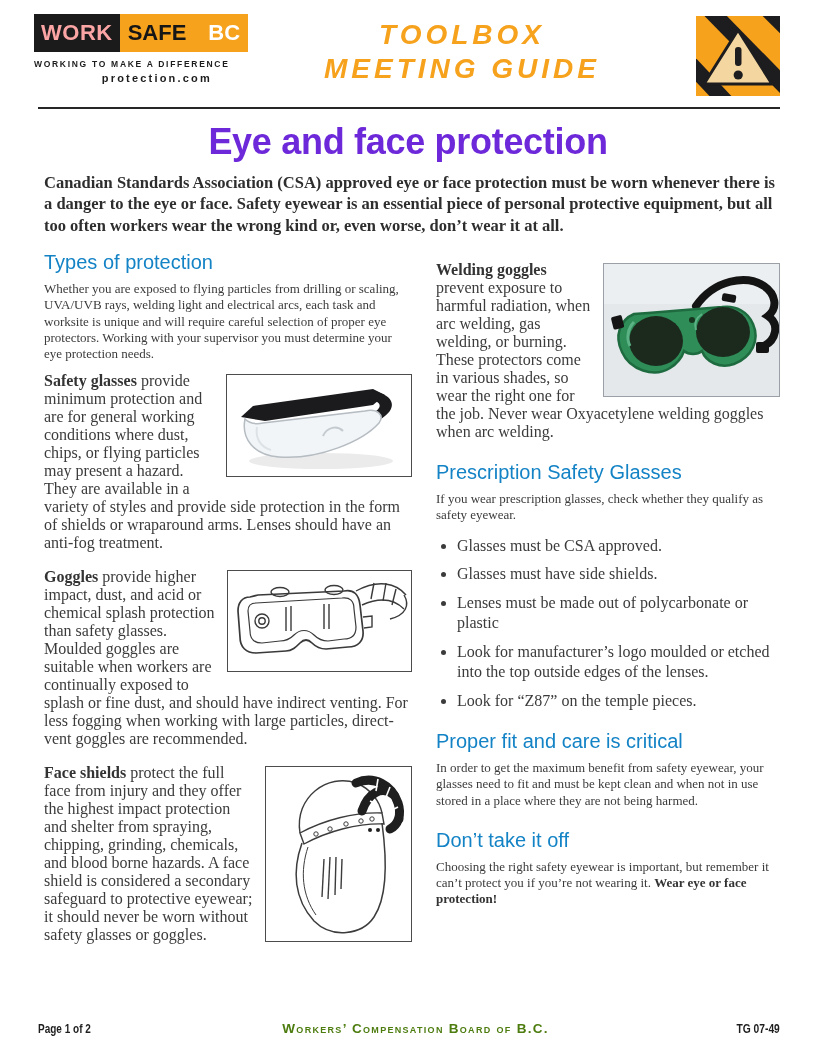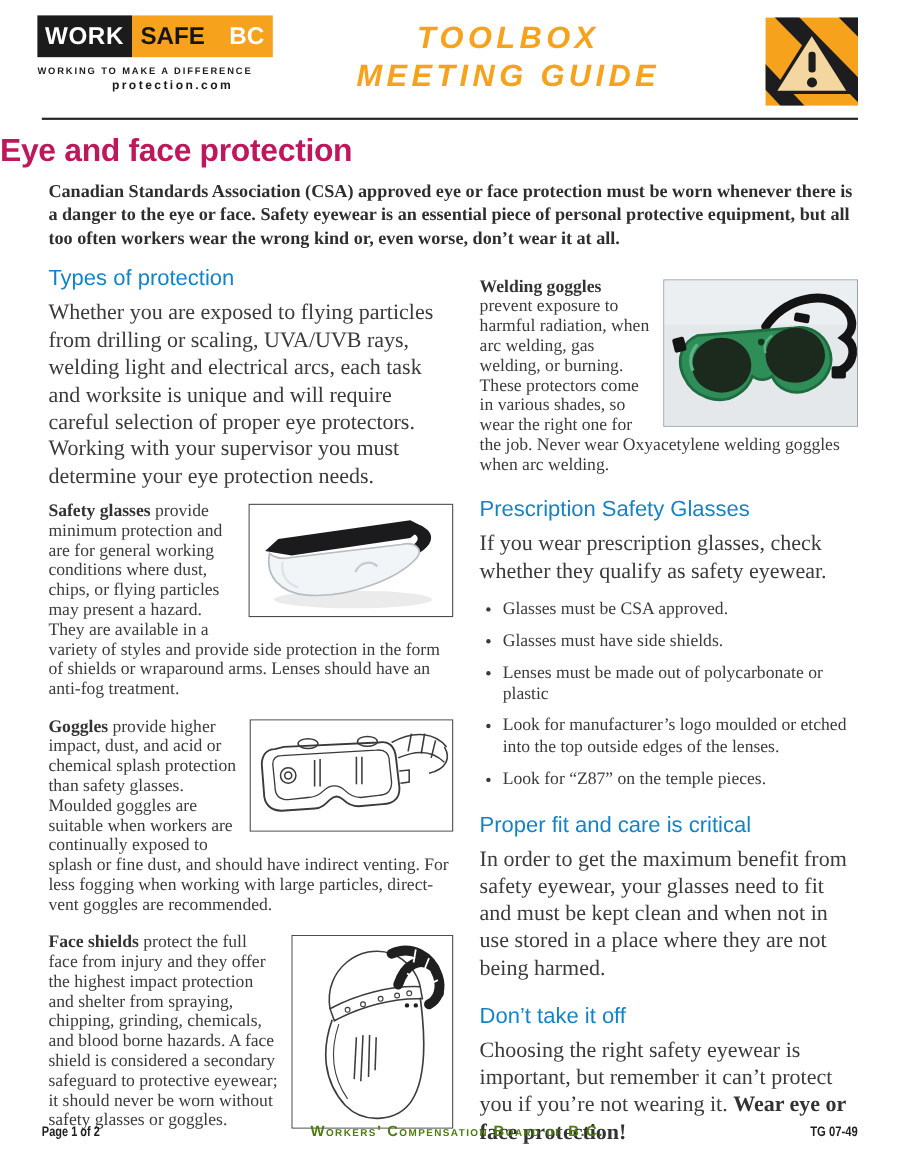--- a/index.html
+++ b/index.html
@@ -6,21 +6,21 @@
   .page {
     position:relative; width:816px; height:1056px; margin:0 auto;
     background:#ffffff; overflow:hidden;
     font-family:"Liberation Serif", serif; color:#3b3b3b;
   }
   
   .header { display:flex; align-items:flex-start; padding:14px 34px 0 34px; }
   .logo-block { width:196px; flex:none; }
   .logo-bar { display:flex; height:38px; width:178px; }
   .logo-work {
-    background:#1b1b1b; color:#ffffff; font-family:"Liberation Sans", sans-serif;
+    background:#1b1b1b; color:#fca5a5; font-family:"Liberation Sans", sans-serif;
     font-weight:bold; font-size:22px; display:flex; align-items:center;
     padding:0 7px; letter-spacing:.5px;
   }
   .logo-right {
     background:#F6A21D; display:flex; align-items:center; gap:22px;
     padding:0 8px; font-family:"Liberation Sans", sans-serif;
     font-weight:bold; font-size:22px;
   }
   .logo-safe { color:#161616; }
   .logo-bc   { color:#ffffff; }
@@ -34,37 +34,37 @@
   }
   .header-title {
     flex:1; text-align:center; font-family:"Liberation Sans", sans-serif;
     font-weight:bold; font-style:italic; color:#F6A21D;
     font-size:28px; letter-spacing:4px; line-height:1.22; padding-top:4px;
   }
   .warning-box { width:88px; height:84px; flex:none; }
   .rule { border-top:2.5px solid #262626; margin:9px 36px 0 38px; }
   
   h1.page-title {
-    text-align:left; font-family:"Liberation Sans", sans-serif; font-weight:bold;
-    color:#be185d; font-size:29px; margin:12px 0 9px; letter-spacing:-0.3px;
+    text-align:center; font-family:"Liberation Sans", sans-serif; font-weight:bold;
+    color:#6d28d9; font-size:36px; margin:12px 0 9px; letter-spacing:-0.3px;
   }
   .intro {
     margin:0 36px 0 44px; font-weight:bold; font-size:16.5px;
     line-height:1.3; color:#2e2e2e;
   }
   
   .columns { display:flex; gap:24px; margin:15px 36px 0 44px; }
   .col-left  { width:368px; flex:none; }
   .col-right { flex:1; min-width:0; }
   h2.sec {
     font-family:"Liberation Sans", sans-serif; font-weight:normal;
     color:#1383C6; font-size:20px; margin:20px 0 7px; letter-spacing:0;
   }
   h2.sec.first { margin-top:0; }
-  p.body { font-size:20px; line-height:1.24; margin:0 0 10px; }
+  p.body { font-size:13px; line-height:1.24; margin:0 0 10px; }
   .lead { font-weight:bold; color:#333; }
   .strong-end { font-weight:bold; color:#333; }
   figure.fig { float:right; margin:2px 0 6px 11px; padding:0; background:#fff; border:1.5px solid #4c4c4c; line-height:0; }
   figure.fig.photo-soft { border-color:#9aa0a5; }
   ul.bullets { margin:12px 0 20px; padding-left:21px; list-style:disc; }
   ul.bullets li { font-size:16px; line-height:1.24; margin-bottom:9px; }
   
   .footer {
     position:absolute; left:38px; right:36px; bottom:20px;
     display:flex; align-items:baseline;

